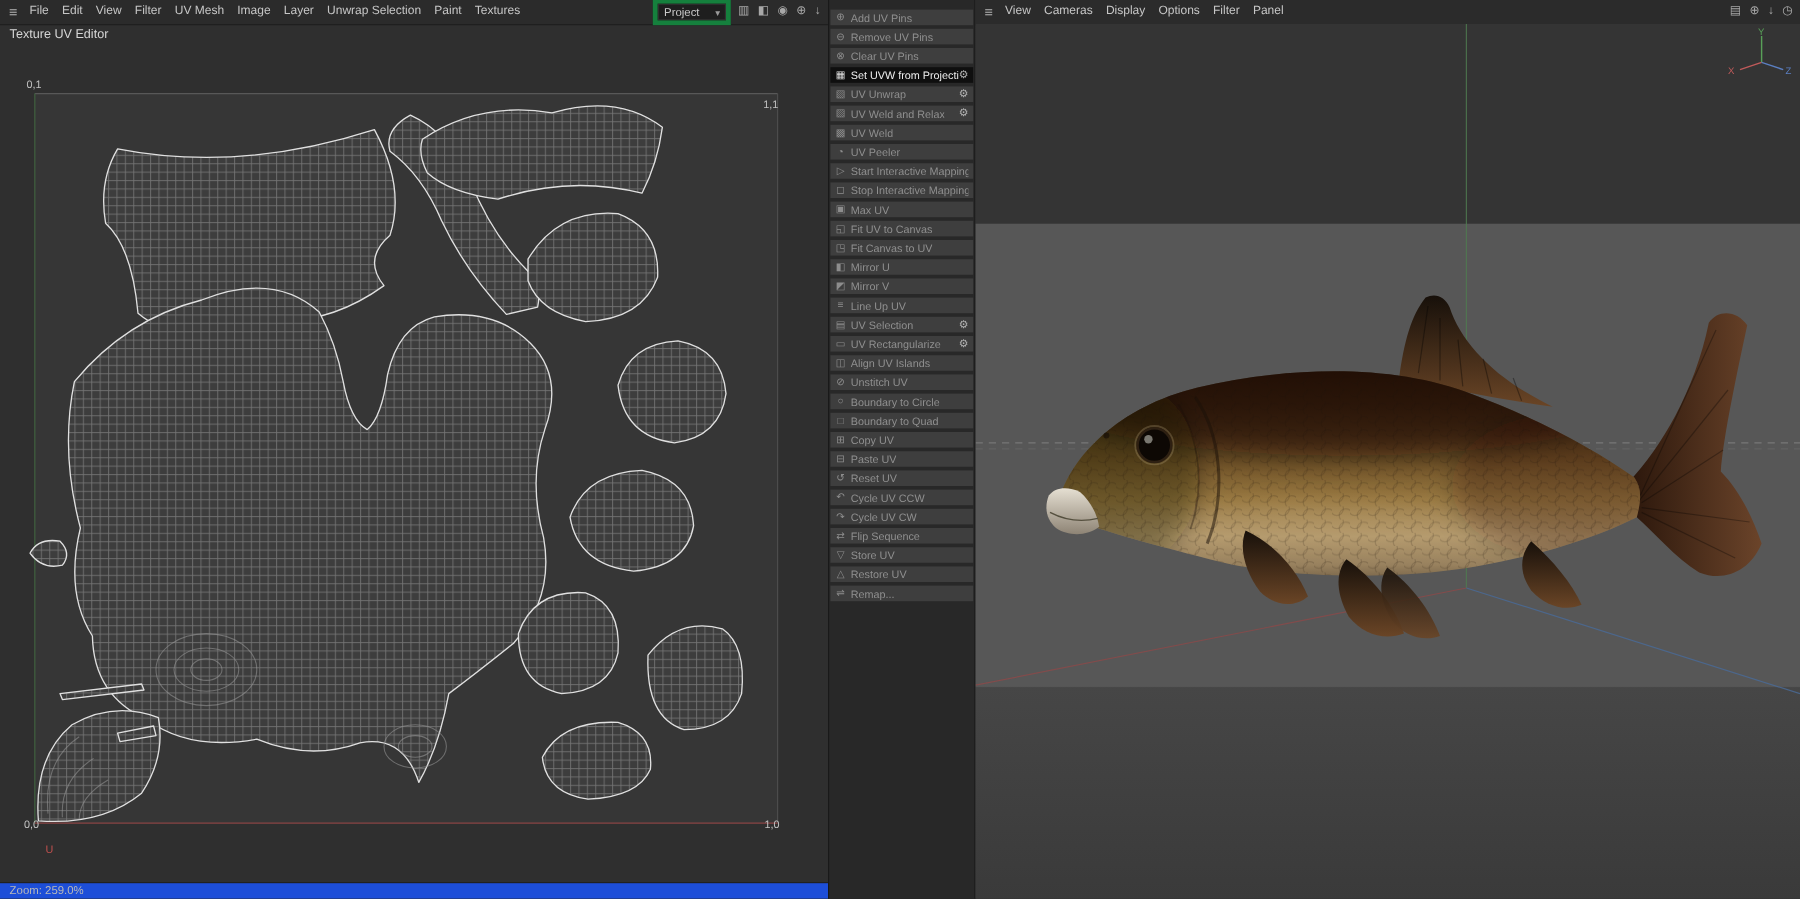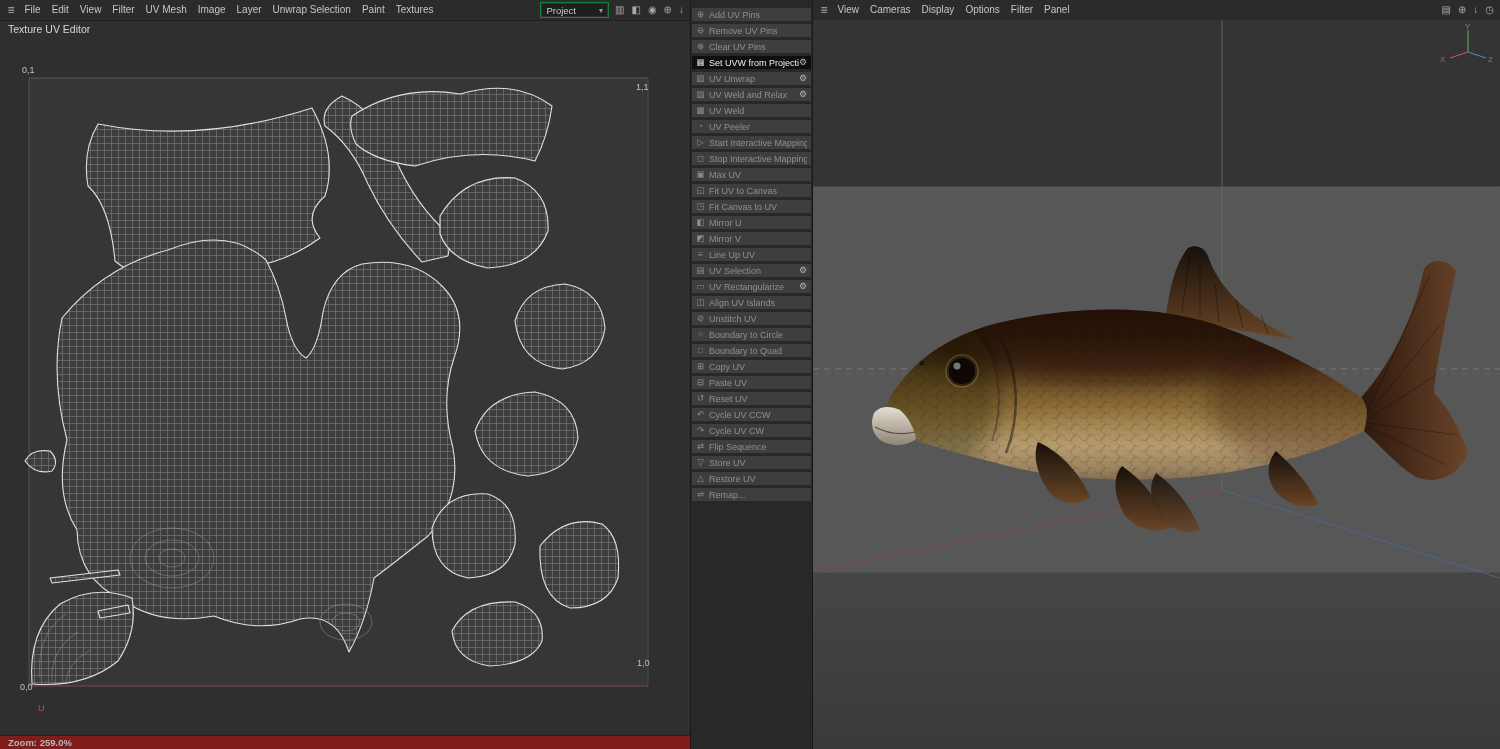--- a/index.html
+++ b/index.html
@@ -16,36 +16,36 @@
     border-bottom:1px solid #1f1f1f;display:flex;align-items:center;
     color:#c6c6c6;font-size:10px;white-space:nowrap;
   }
   .hamburger{width:16px;text-align:center;color:#b5b5b5;font-size:12px;flex:none;margin-left:3px;}
   .menu-items{display:flex;align-items:center;height:100%;}
   .menu-item{padding:0 5.5px;line-height:20px;cursor:default;}
   .tb-right{margin-left:auto;display:flex;align-items:center;gap:6px;padding-right:6px;}
   .tb-icons{display:flex;align-items:center;gap:7px;}
   .tb-icon{color:#a8a8a8;font-size:10px;line-height:14px;}
   .project-select{
-    display:flex;align-items:center;gap:23px;height:14px;background:#1e1e1e;
-    border:1px solid #15803d;box-shadow:inset 0 0 0 1px #333;color:#c9c9c9;
+    display:flex;align-items:center;gap:13px;height:14px;background:#1e1e1e;
+    border:4px solid #15803d;box-shadow:inset 0 0 0 1px #333;color:#c9c9c9;
     font-size:9.5px;padding:0 5px;margin-left:12px;
   }
   .dd-arrow{font-size:8px;color:#9a9a9a;}
 
   
   .panel-left{position:absolute;left:0;top:0;width:690px;height:749px;background:#2f2f2f;}
   .panel-title{position:absolute;left:8px;top:23px;font-size:10.5px;color:#d6d6d6;}
   .uv-canvas{position:absolute;left:20px;top:60px;width:650px;height:650px;}
   .uv-canvas svg{position:absolute;left:0;top:6px;}
   .uvlbl{position:absolute;font-size:9px;color:#c2c2c2;}
   .uvlbl.red{color:#c0504e;}
   .statusbar{
-    position:absolute;left:0;bottom:0;width:690px;height:14px;background:#7f1d1d;
-    border-top:1px solid #212121;font-size:9.5px;color:#b8b8b8;line-height:14px;padding-left:8px;box-sizing:border-box;font-weight:bold;
+    position:absolute;left:0;bottom:0;width:690px;height:14px;background:#1d4ed8;
+    border-top:1px solid #212121;font-size:9.5px;color:#b8b8b8;line-height:14px;padding-left:8px;box-sizing:border-box;
   }
 
   
   .panel-cmd{
     position:absolute;left:690px;top:0;width:123px;height:749px;background:#282828;
     border-left:1px solid #191919;border-right:1px solid #191919;box-sizing:border-box;
   }
   .cmd-list{position:absolute;top:8px;left:1px;right:1px;}
   .cmd-group{margin-bottom:2px;}
   .cmd-row{height:13px;margin-bottom:3px;background:#3e3e3e;display:flex;align-items:center;padding:0 4px 0 3px;}
@@ -160,21 +160,21 @@
           <ellipse cx="326" cy="556" rx="14" ry="9"></ellipse>
           <path d="M 20 612 Q 16 568 46 548"></path>
           <path d="M 32 615 Q 30 584 58 566"></path>
           <path d="M 46 617 Q 46 598 70 584"></path>
         </g>
       </svg>
 
       <span class="uvlbl" style="left:2px;top:5px">0,1</span>
       <span class="uvlbl" style="left:616px;top:22px">1,1</span>
       <span class="uvlbl" style="left:0px;top:622px">0,0</span>
-      <span class="uvlbl" style="left:617px;top:598px">1,0</span>
+      <span class="uvlbl" style="left:617px;top:622px">1,0</span>
       <span class="uvlbl red" style="left:18px;top:643px">U</span>
     </div>
 
     <div class="statusbar">
       <span>Zoom: 259.0%</span>
     </div>
   </section>
 
   <section class="panel-cmd">
     <div class="cmd-list">

